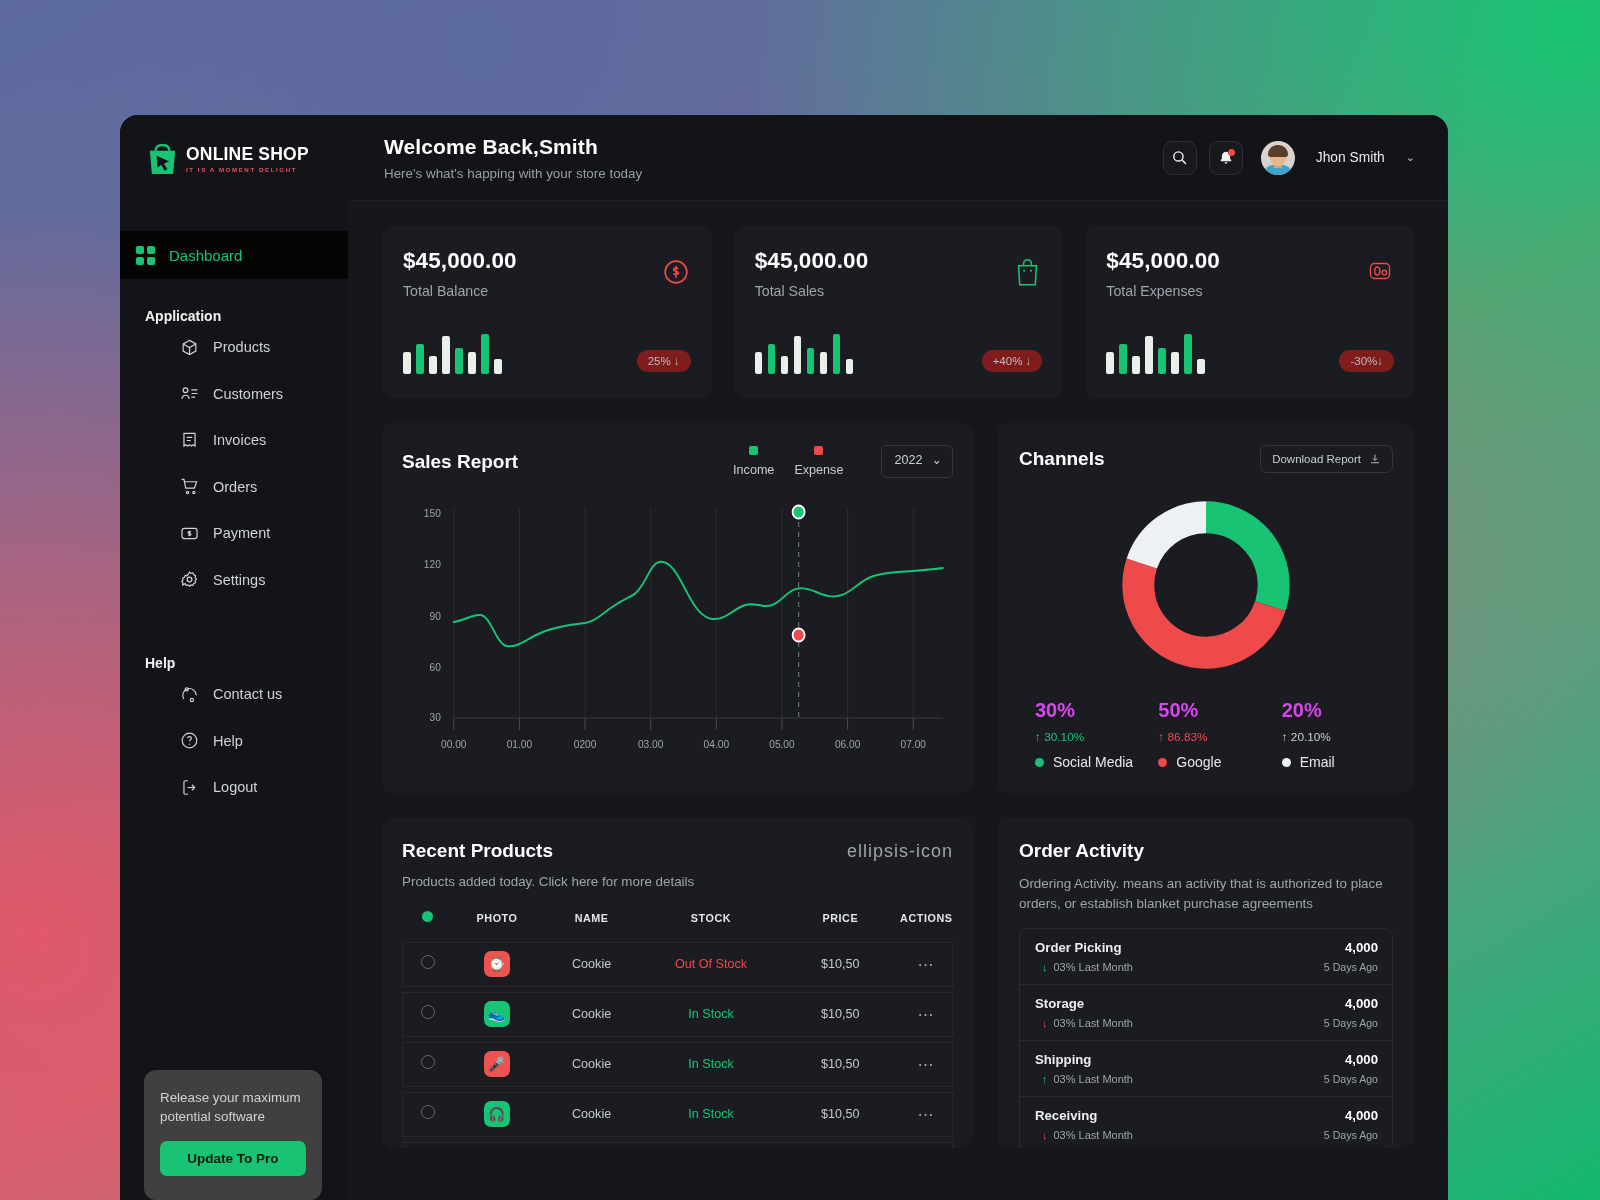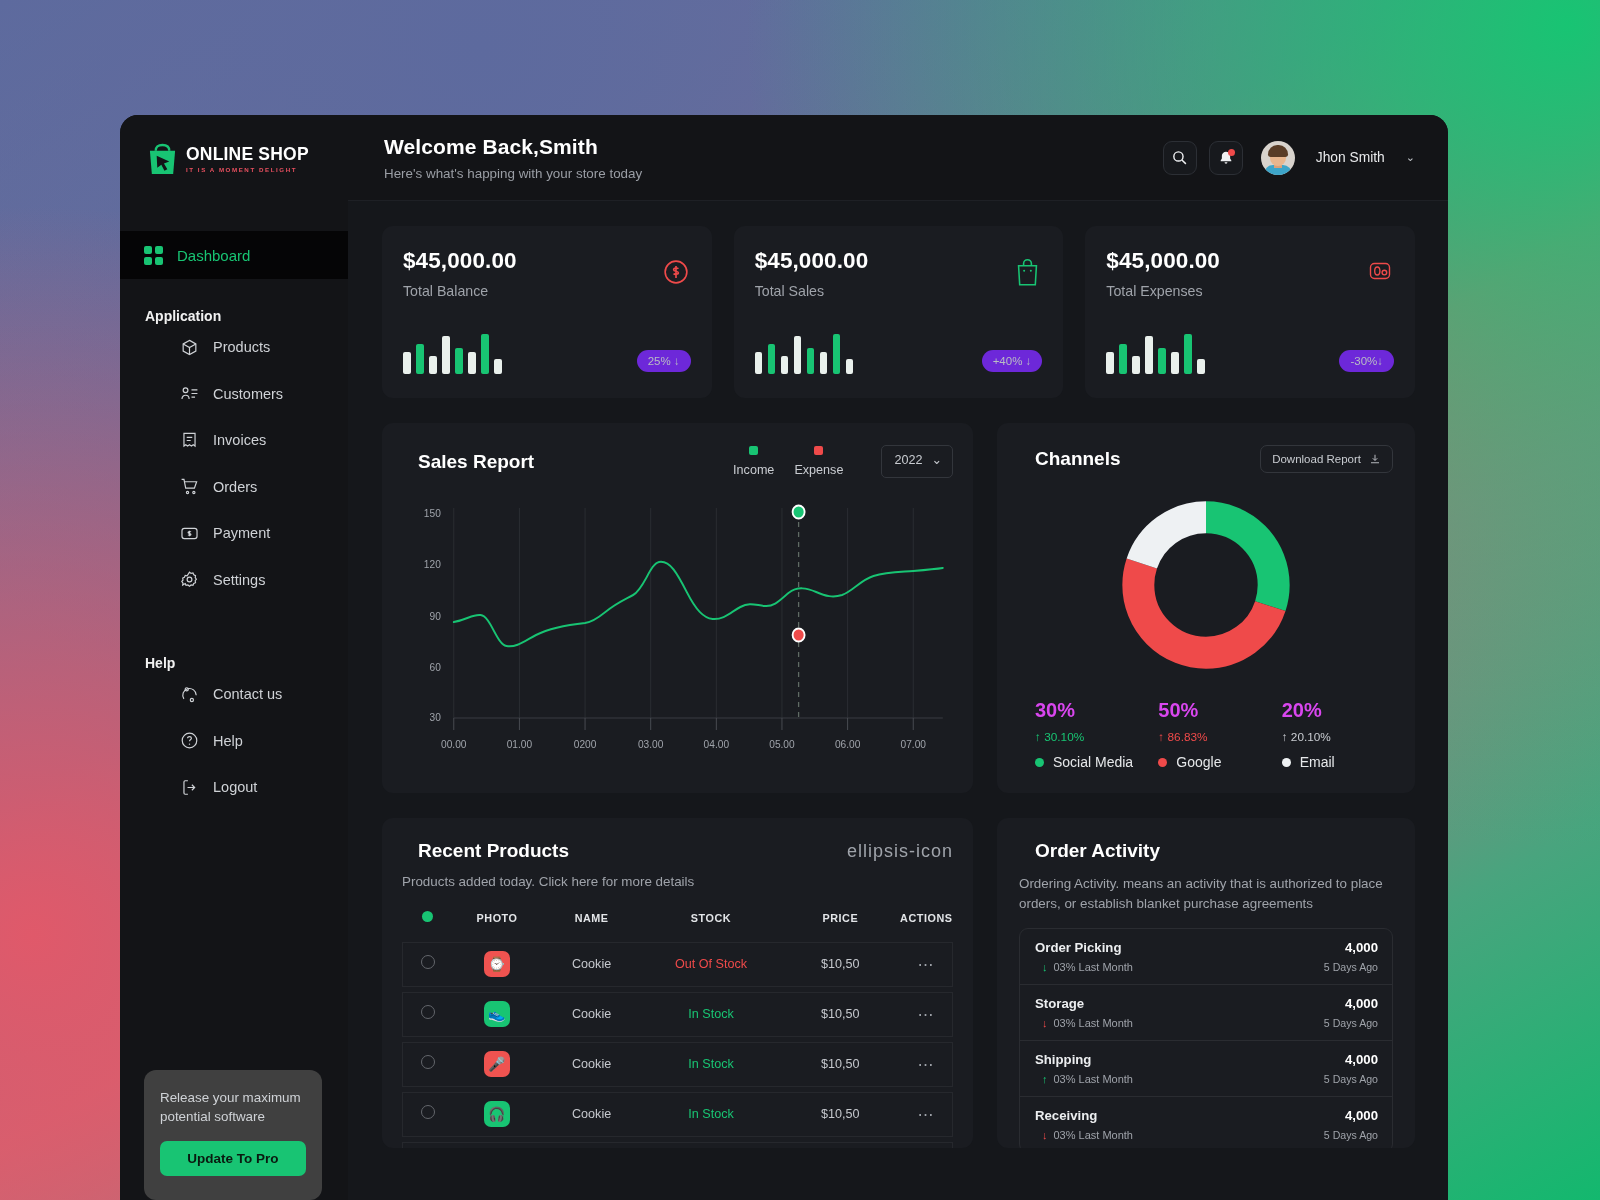--- a/index.html
+++ b/index.html
@@ -30,21 +30,21 @@
   }
   .brand { display: flex; align-items: center; gap: 8px; padding: 28px 0 0 27px; }
   .brand-mark { width: 31px; height: 33px; flex-shrink: 0; }
   .brand-text { line-height: 1; }
   .brand-title { font-size: 17.5px; font-weight: bold; color: #fff; letter-spacing: .2px; }
   .brand-sub { font-size: 6.2px; color: #e8505f; letter-spacing: 1.55px; margin-top: 4px; font-weight: bold; }
 
   .nav { margin-top: 55px; }
   .nav-active {
     display: flex; align-items: center; gap: 14px;
-    height: 48px; padding-left: 24px;
+    height: 48px; padding-left: 16px;
     background: #050506;
   }
   .nav-active .lbl { color: #18c473; font-size: 15px; font-weight: 500; }
   .grid-icon { display: grid; grid-template-columns: 8px 8px; gap: 3px; }
   .grid-icon i { display: block; background: #18c473; border-radius: 2px; }
   .grid-icon i:nth-child(1){ height: 8px; }
   .grid-icon i:nth-child(2){ height: 8px; }
   .grid-icon i:nth-child(3){ height: 8px; }
   .grid-icon i:nth-child(4){ height: 8px; }
 
@@ -101,30 +101,30 @@
     flex: 1; background: #1a1c21; border-radius: 11px;
     padding: 22px 22px 20px 21px; height: 172px; position: relative;
   }
   .stat .amt { font-size: 22.5px; font-weight: bold; color: #fff; letter-spacing: .1px; }
   .stat .lbl { font-size: 14.2px; color: #9fa3aa; margin-top: 9px; }
   .stat-icon { position: absolute; right: 22px; top: 32px; }
   .spark { position: absolute; left: 21px; bottom: 24px; display: flex; align-items: flex-end; gap: 5.5px; height: 40px; }
   .spark i { display: block; width: 7.5px; border-radius: 2px; }
   .pill {
     position: absolute; right: 21px; bottom: 26px;
-    background: #6d28d9; border-radius: 13px;
+    background: #7f1d1d; border-radius: 13px;
     padding: 5px 11px; font-size: 11.5px; color: #b9bdc3;
   }
 
   
   .row2 { display: flex; gap: 24px; margin-top: 25px; }
   .panel { background: #1a1c21; border-radius: 11px; }
   .sales { flex: 1 1 0; padding: 22px 20px 18px 20px; height: 370px; }
   .channels { width: 418px; flex-shrink: 0; padding: 22px 22px 18px 22px; height: 370px; }
-  .panel-head { display: flex; align-items: center; margin-left: 16px; }
+  .panel-head { display: flex; align-items: center; }
   .panel-title { font-size: 19px; font-weight: bold; color: #fff; }
   .legend { margin-left: auto; display: flex; align-items: center; gap: 20px; }
   .lg { display: flex; align-items: center; gap: 8px; font-size: 12.6px; color: #c9ccd1; flex-direction: column; }
   .lg .sq { width: 9px; height: 9px; border-radius: 2px; display: block; }
   .yr {
     margin-left: 18px; border: 1px solid #33363c; border-radius: 5px;
     padding: 6px 10px 10px 12px; font-size: 12.6px; color: #c9ccd1;
     display: flex; align-items: center; gap: 9px; cursor: pointer;
   }
   .chart-wrap { margin-top: 14px; }

